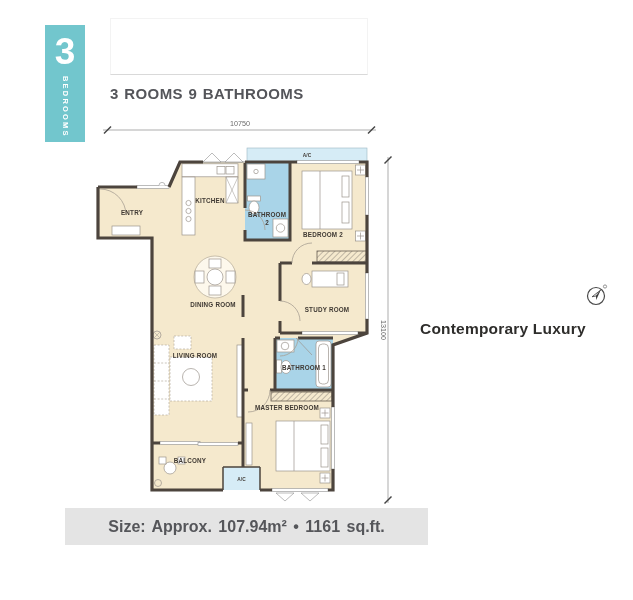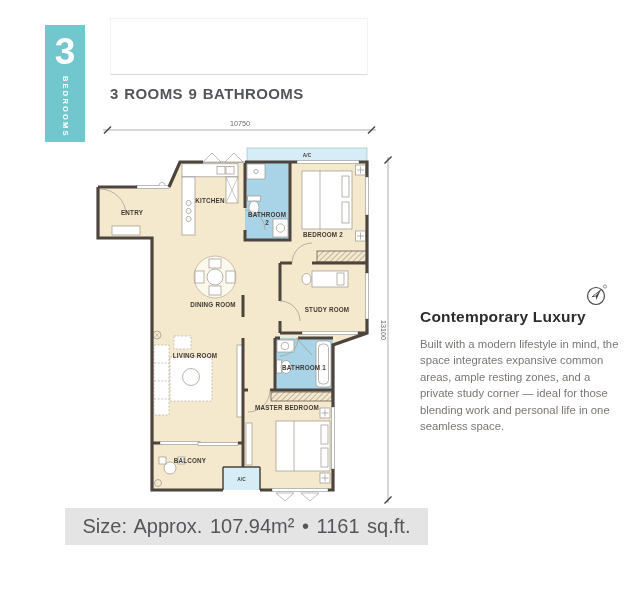--- a/index.html
+++ b/index.html
@@ -11,27 +11,27 @@
   .badge-number{color:#ffffff;font-size:37px;font-weight:bold;line-height:1;margin-top:8px;}
   .badge-label{color:#ffffff;font-size:7.5px;font-weight:bold;letter-spacing:2.2px;
                writing-mode:vertical-rl;margin-top:6px;}
   
   .logo-box{position:absolute;left:110px;top:18px;width:256px;height:55px;background:#fff;
             border:1px solid #f3f3f3;border-bottom:1px solid #d9d9d9;}
   .title{position:absolute;left:110px;top:85px;font-size:15px;font-weight:bold;color:#54555a;
          letter-spacing:.4px;word-spacing:1px;}
   .plan-wrap{position:absolute;left:90px;top:105px;width:310px;height:410px;}
   
-  .desc{position:absolute;left:420px;top:308px;width:200px;}
+  .desc{position:absolute;left:420px;top:320px;width:200px;}
   .desc h2{margin:0 0 10px 0;font-size:15.5px;font-weight:bold;color:#2e2d2b;letter-spacing:.2px;}
   .desc p{margin:0;font-size:11.3px;line-height:1.45;color:#7a7672;}
   .compass{position:absolute;left:584px;top:282px;width:26px;height:26px;}
   
   .size-bar{position:absolute;left:65px;top:508px;width:363px;height:37px;background:#e4e4e4;
-            color:#55565a;font-size:20px;font-weight:normal;text-align:center;line-height:37px;
+            color:#55565a;font-size:16px;font-weight:bold;text-align:center;line-height:37px;
             word-spacing:2px;}
   svg text.room{font-family:"Liberation Sans",sans-serif;font-size:6.3px;font-weight:bold;
                 fill:#3f3933;letter-spacing:.2px;text-anchor:middle;}
   svg text.ac{font-family:"Liberation Sans",sans-serif;font-size:4.8px;font-weight:bold;
               fill:#3f3933;text-anchor:middle;}
   svg text.dim{font-family:"Liberation Sans",sans-serif;font-size:7.2px;fill:#6a6a6a;
                text-anchor:middle;}
 </style>
 </head>
 <body>
@@ -247,18 +247,17 @@
     <circle cx="12" cy="14" r="8.5" fill="#ffffff" stroke="#4a4a4a" stroke-width="1.2"></circle>
     <g transform="rotate(38 12 14)">
       <polygon points="12,6.5 14.6,17 12,14" fill="#333333"></polygon>
       <polygon points="12,6.5 9.4,17 12,14" fill="#ffffff" stroke="#333333" stroke-width="0.7"></polygon>
     </g>
     <circle cx="21" cy="4.5" r="1.6" fill="none" stroke="#777" stroke-width="0.8"></circle>
   </svg>
 
   <div class="desc">
     <h2>Contemporary Luxury</h2>
-    <p>Built with a modern lifestyle in mind, the space integrates expansive common areas, ample resting zones, and a private study corner — ideal for those blending work and personal life in one seamless space.</p>
   </div>
 
   <div class="size-bar">Size: Approx. 107.94m²  •  1161 sq.ft.</div>
 
 </div>
 
 </body></html>

